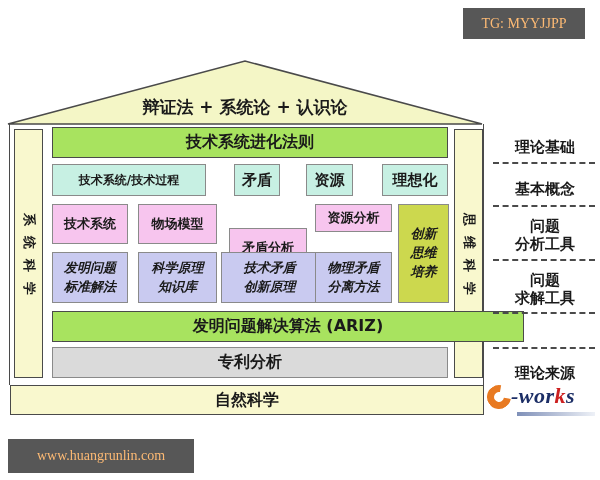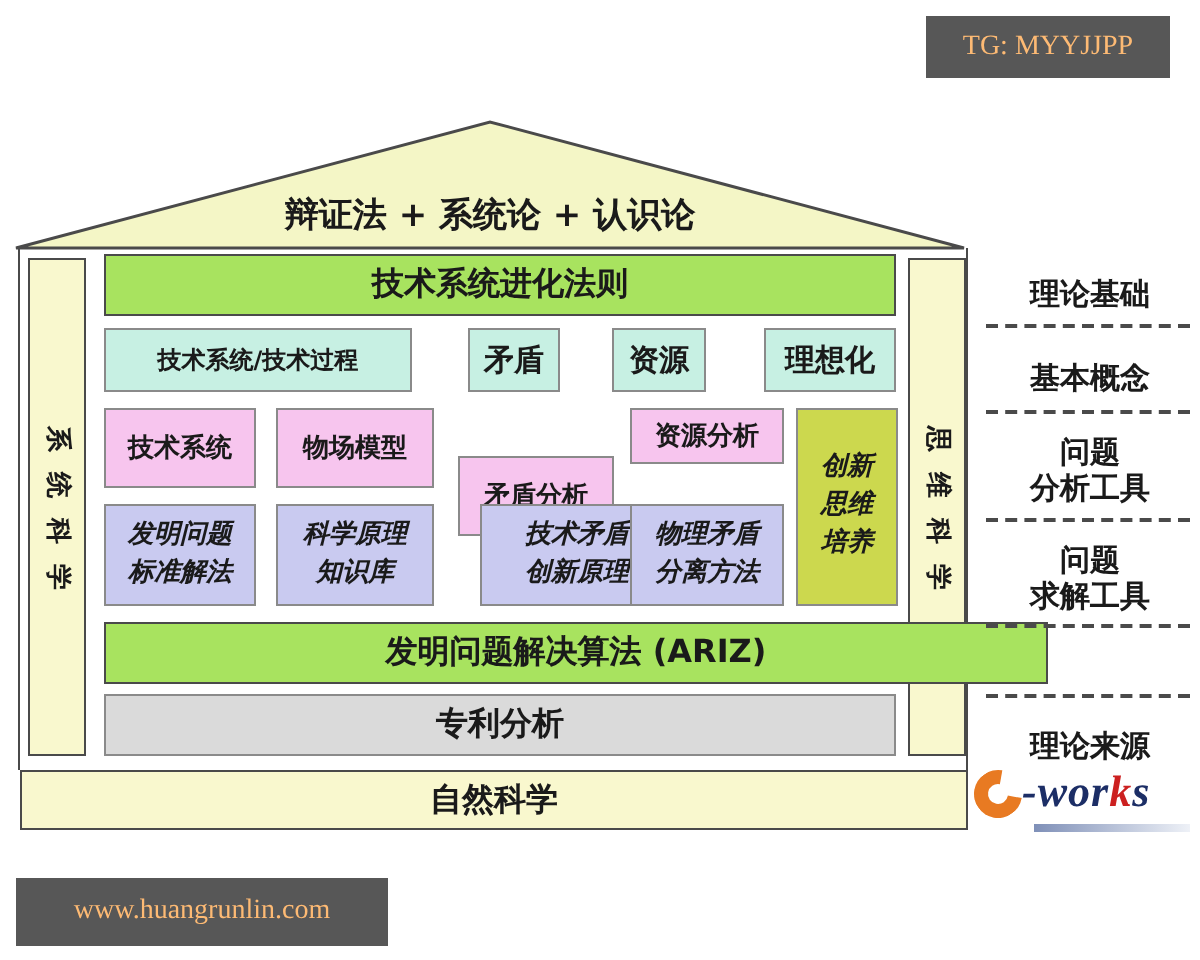--- a/index.html
+++ b/index.html
@@ -89,21 +89,21 @@
   <div class="abs box" style="left:315px; top:204px; width:77px; height:28px; background:var(--pink); font-size:13px;">资源分析</div>
 
   <div class="abs box multiline" style="left:398px; top:204px; width:51px; height:99px; background:var(--olive); font-size:13px;">创新
 思维
 培养</div>
 
   <div class="abs box multiline" style="left:52px;  top:252px; width:76px; height:51px; background:var(--lavender); font-size:13px;">发明问题
 标准解法</div>
   <div class="abs box multiline" style="left:138px; top:252px; width:79px; height:51px; background:var(--lavender); font-size:13px;">科学原理
 知识库</div>
-  <div class="abs box multiline" style="left:240px; top:252px; width:97px; height:51px; background:var(--lavender); font-size:13px;">技术矛盾
+  <div class="abs box multiline" style="left:221px; top:252px; width:97px; height:51px; background:var(--lavender); font-size:13px;">技术矛盾
 创新原理</div>
   <div class="abs box multiline" style="left:315px; top:252px; width:77px; height:51px; background:var(--lavender); font-size:13px;">物理矛盾
 分离方法</div>
 
   <div class="abs bar" style="left:52px; top:311px; width:472px; height:31px; background:var(--green);">发明问题解决算法 (ARIZ)</div>
 
   <div class="abs bar" style="left:10px; top:385px; width:474px; height:30px; background:var(--cream);">自然科学</div>
 
   <div class="abs bar" style="left:52px; top:347px; width:396px; height:31px; background:var(--gray-bar); border-color:var(--border-box);">专利分析</div>
 

